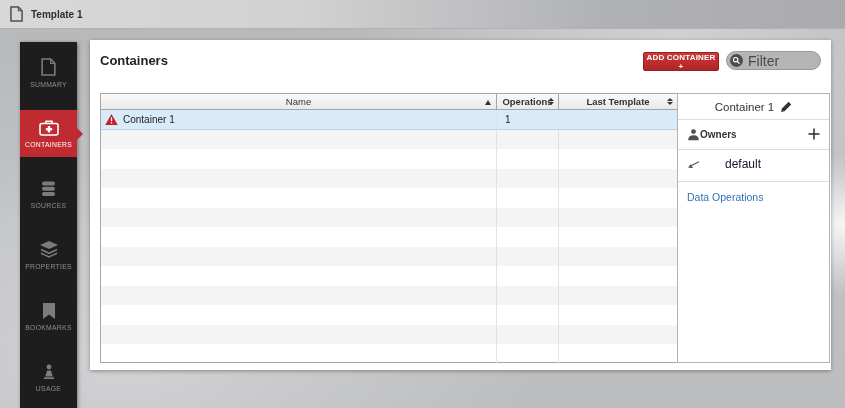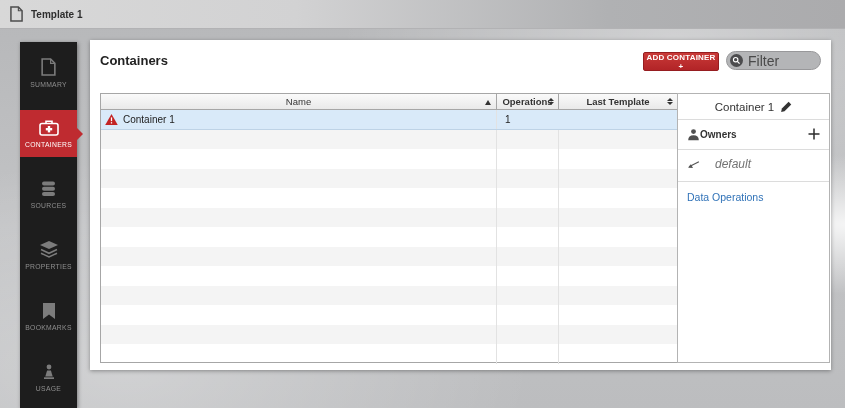--- a/index.html
+++ b/index.html
@@ -142,21 +142,21 @@
   .detail-title{
     height:26px;display:flex;align-items:center;justify-content:center;gap:6px;
     font-size:11.5px;color:#333;border-bottom:1px solid #dcdcdc;
   }
   .d-row{display:flex;align-items:center;padding:0 9px;}
   .owners-row{height:24px;gap:0;margin-top:2px;}
   .owners-row .ow-label{font-weight:bold;font-size:10px;flex:1;}
   .owner-row{height:20px;gap:6px;}
   .owner-row .ow-name{flex:1;font-size:10px;color:#444;}
   .d-sep{border-top:1px solid #dcdcdc;margin-top:3px;}
-  .branch-row{height:28px;gap:15px;font-size:12px;color:#737373;font-style:italic;}
+  .branch-row{height:28px;gap:25px;font-size:12px;color:#0f172a;}
   .ops-link{padding:9px;font-size:10.5px;color:var(--link-blue);cursor:pointer;}
   .icon-btn{display:flex;cursor:pointer;}
 </style>
 </head>
 <body>
 
 <div class="topbar">
   <span style="display:flex;">
     <svg width="13" height="16" viewBox="0 0 14 17">
         <path d="M1 1 h8 l4 4 v11 h-12 z" fill="none" stroke="#4d4d4d" stroke-width="1.6"></path>

